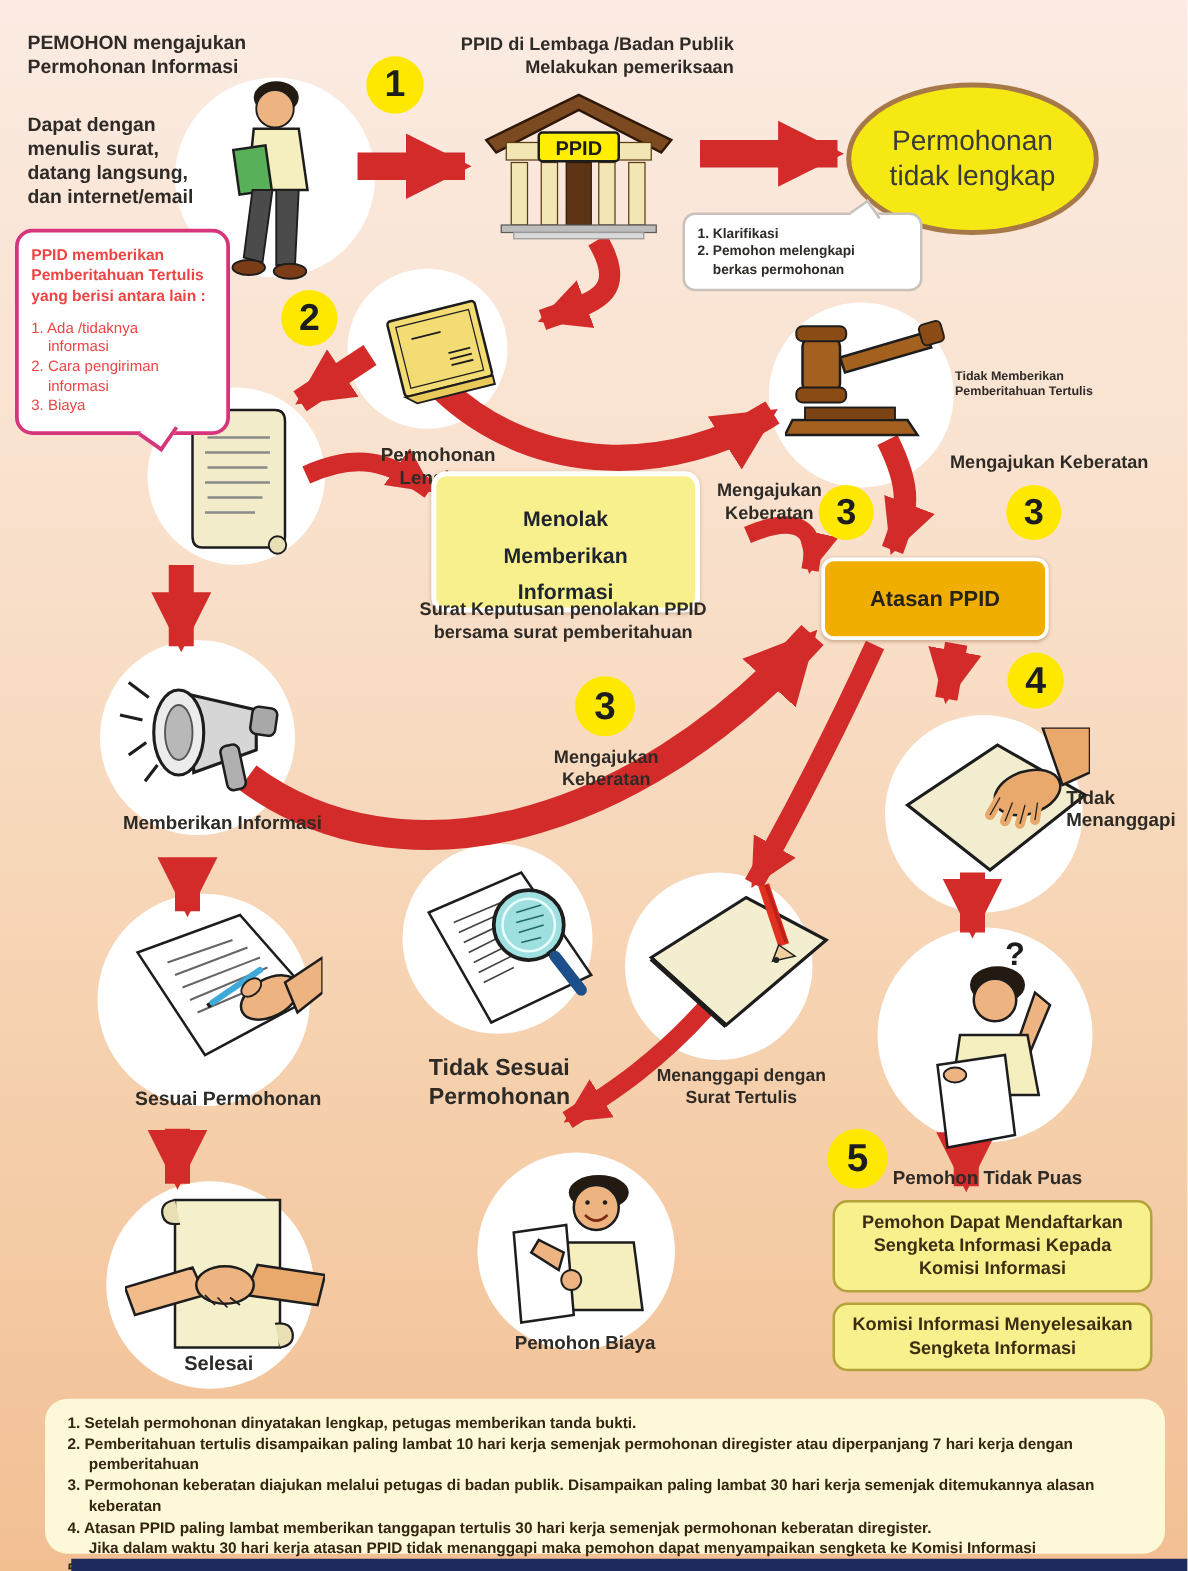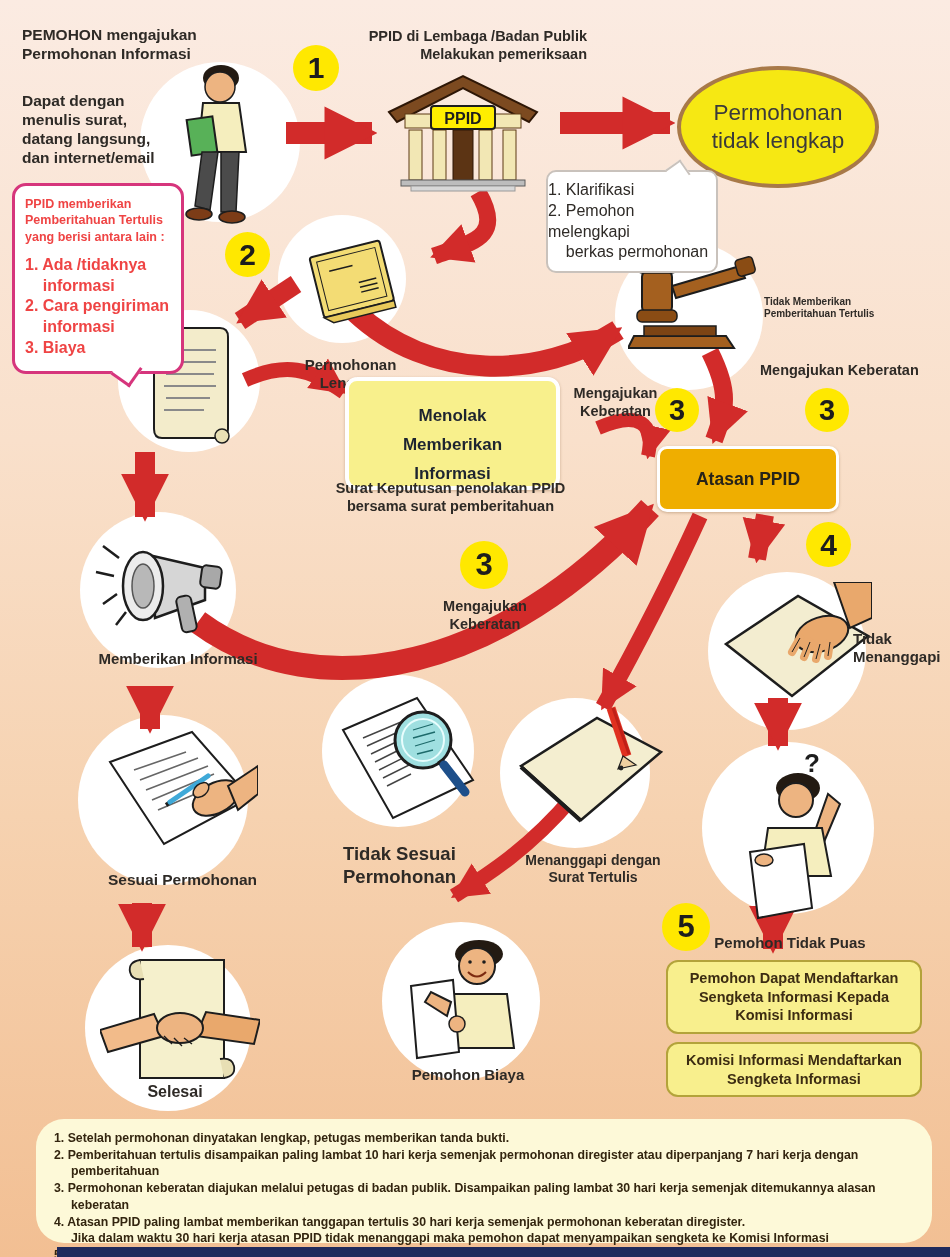--- a/index.html
+++ b/index.html
@@ -6,39 +6,39 @@
   #canvas{position:relative;width:950px;height:1257px;overflow:hidden;
     font-family:"Liberation Sans",sans-serif;
     background:linear-gradient(180deg,#fbebe2 0%,#f9e0cb 35%,#f6d2b0 65%,#f2bf93 100%);}
   .lbl{position:absolute;font-weight:bold;color:#2e2a26;white-space:pre-line;line-height:1.22;}
   .circle{position:absolute;background:#ffffff;border-radius:50%;}
   .num{position:absolute;background:#ffe800;border-radius:50%;display:flex;align-items:center;
     justify-content:center;font-weight:bold;color:#1d1d1d;}
   .arrows{position:absolute;left:0;top:0;}
   .icon{position:absolute;}
   .bubble{position:absolute;background:#ffffff;border:2px solid #c9c2bc;border-radius:10px;
-    padding:8px 0;font-weight:normal;font-size:16px;color:#2e2a26;white-space:pre-line;line-height:1.3;}
+    padding:8px 10px;font-weight:bold;font-size:11px;color:#2e2a26;white-space:pre-line;line-height:1.3;}
   .bubble:before{content:"";position:absolute;top:-9px;left:72%;width:16px;height:16px;background:#fff;
     border-left:2px solid #c9c2bc;border-top:2px solid #c9c2bc;transform:rotate(55deg);}
   .pinkbox{position:absolute;background:#ffffff;border:3px solid #d6357c;border-radius:14px;
     padding:10px 8px 12px 10px;width:148px;color:#ef4444;}
   .pinkbox:after{content:"";position:absolute;bottom:-12px;left:100px;width:20px;height:20px;background:#fff;
     border-right:3px solid #d6357c;border-bottom:3px solid #d6357c;transform:rotate(35deg);}
   .ellipse{position:absolute;background:#f6e813;border:4px solid #a87948;border-radius:50%;
     display:flex;align-items:center;justify-content:center;text-align:center;
     font-size:22.5px;color:#3a3a3a;white-space:pre-line;line-height:1.25;}
   .yellowbox{position:absolute;background:#f8f08c;border:4px solid #ffffff;border-radius:12px;
     box-shadow:0 1px 3px rgba(120,80,40,.35);text-align:center;font-weight:bold;white-space:pre-line;}
   .amberbox{position:absolute;background:#efae00;border:3px solid #ffffff;border-radius:10px;
     box-shadow:0 1px 3px rgba(120,80,40,.35);display:flex;align-items:center;justify-content:center;
     font-weight:bold;font-size:17.5px;color:#272318;}
   .disputebox{position:absolute;background:#f8ef8d;border:2.5px solid #b3a33a;border-radius:12px;
     padding:7px 6px;text-align:center;font-weight:bold;font-size:14.5px;color:#3c2c12;white-space:pre-line;line-height:1.28;}
   .footer{position:absolute;left:36px;top:1119px;width:896px;height:124px;background:#fdf9d8;
-    border-radius:28px;padding:11px 18px 0 18px;box-sizing:border-box;}
+    border-radius:18px;padding:11px 18px 0 18px;box-sizing:border-box;}
   .note{font-weight:bold;font-size:12.3px;color:#33250f;line-height:1.36;white-space:pre-line;
     padding-left:17px;text-indent:-17px;}
   .bottombar{position:absolute;left:57px;top:1247px;width:893px;height:10px;background:#1f2a5c;}
 </style>
 </head>
 <body>
 
 <div id="canvas">
 
   <div class="circle" style="left:140px;top:62px;width:160px;height:160px"></div>
@@ -231,21 +231,21 @@
 tidak lengkap</div>
 
   <div class="bubble" style="left:546px;top:170px;width:168px">1. Klarifikasi
 2. Pemohon melengkapi
 &nbsp;&nbsp;&nbsp;&nbsp;berkas permohonan</div>
 
   <div class="pinkbox" style="left:12px;top:183px">
     <div style="font-weight:bold;font-size:12.5px;white-space:pre-line;line-height:1.3">PPID  memberikan
 Pemberitahuan Tertulis
 yang berisi antara lain :</div>
-    <div style="font-weight:bold;font-size:16px;white-space:pre-line;line-height:1.3;margin-top:10px">1. Ada /tidaknya
+    <div style="font-weight:normal;font-size:12px;white-space:pre-line;line-height:1.3;margin-top:10px">1. Ada /tidaknya
 &nbsp;&nbsp;&nbsp;&nbsp;informasi
 2. Cara pengiriman
 &nbsp;&nbsp;&nbsp;&nbsp;informasi
 3. Biaya</div>
   </div>
 
   <div class="lbl" style="left:293px;top:356px;width:115px;font-size:15px;text-align:center">Permohonan
 Lengkap</div>
   <div class="lbl" style="left:764px;top:296px;width:178px;font-size:10px">Tidak Memberikan
 Pemberitahuan Tertulis</div>
@@ -271,21 +271,21 @@
   <div class="lbl" style="left:508px;top:852px;width:170px;font-size:14px;text-align:center">Menanggapi dengan
 Surat Tertulis</div>
   <div class="lbl" style="left:95px;top:871px;width:175px;font-size:15.5px;text-align:center">Sesuai Permohonan</div>
   <div class="lbl" style="left:705px;top:934px;width:170px;font-size:15px;text-align:center">Pemohon Tidak Puas</div>
   <div class="lbl" style="left:398px;top:1066px;width:140px;font-size:15px;text-align:center">Pemohon Biaya</div>
   <div class="lbl" style="left:120px;top:1082px;width:110px;font-size:16px;text-align:center">Selesai</div>
 
   <div class="disputebox" style="left:666px;top:960px;width:240px">Pemohon Dapat Mendaftarkan
 Sengketa Informasi Kepada
 Komisi Informasi</div>
-  <div class="disputebox" style="left:666px;top:1042px;width:240px">Komisi Informasi Mendaftarkan
+  <div class="disputebox" style="left:666px;top:1042px;width:240px">Komisi Informasi Menyelesaikan
 Sengketa Informasi</div>
 
   <div class="footer">
     <div class="note">1. Setelah permohonan dinyatakan lengkap, petugas memberikan tanda bukti.</div>
     <div class="note">2. Pemberitahuan tertulis disampaikan paling lambat 10 hari kerja semenjak permohonan diregister atau diperpanjang 7 hari kerja dengan pemberitahuan</div>
     <div class="note">3. Permohonan keberatan diajukan melalui petugas di badan publik. Disampaikan paling lambat 30 hari kerja semenjak ditemukannya alasan keberatan</div>
     <div class="note">4. Atasan PPID paling lambat memberikan tanggapan tertulis 30 hari kerja semenjak permohonan keberatan diregister.
 Jika dalam waktu 30 hari kerja atasan PPID tidak menanggapi maka pemohon dapat menyampaikan sengketa ke Komisi Informasi</div>
     <div class="note">5. Pendaftaran dilakukan paling lambat 14 hari kerja semenjak diterimanya tanggapan tertulis atas keberatan dari atasan PPID oleh Pemohon; atau berakhirnya jangka waktu
 30 hari kerja pemberian tanggapan tertulis oleh atasan PPID</div>

